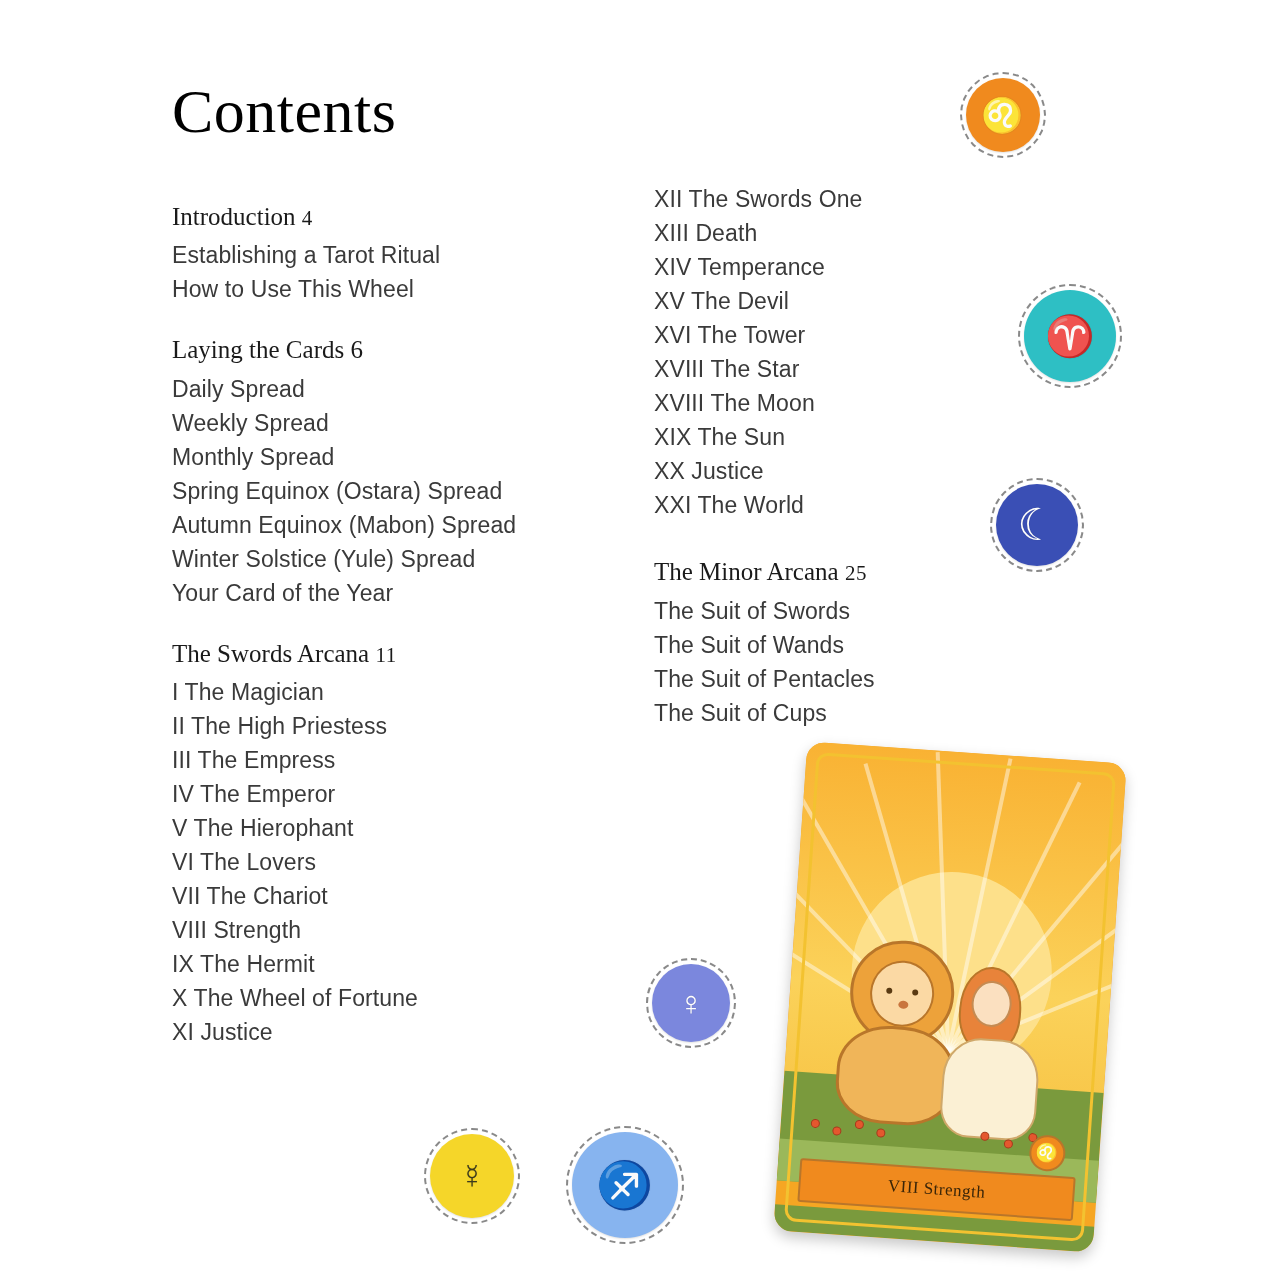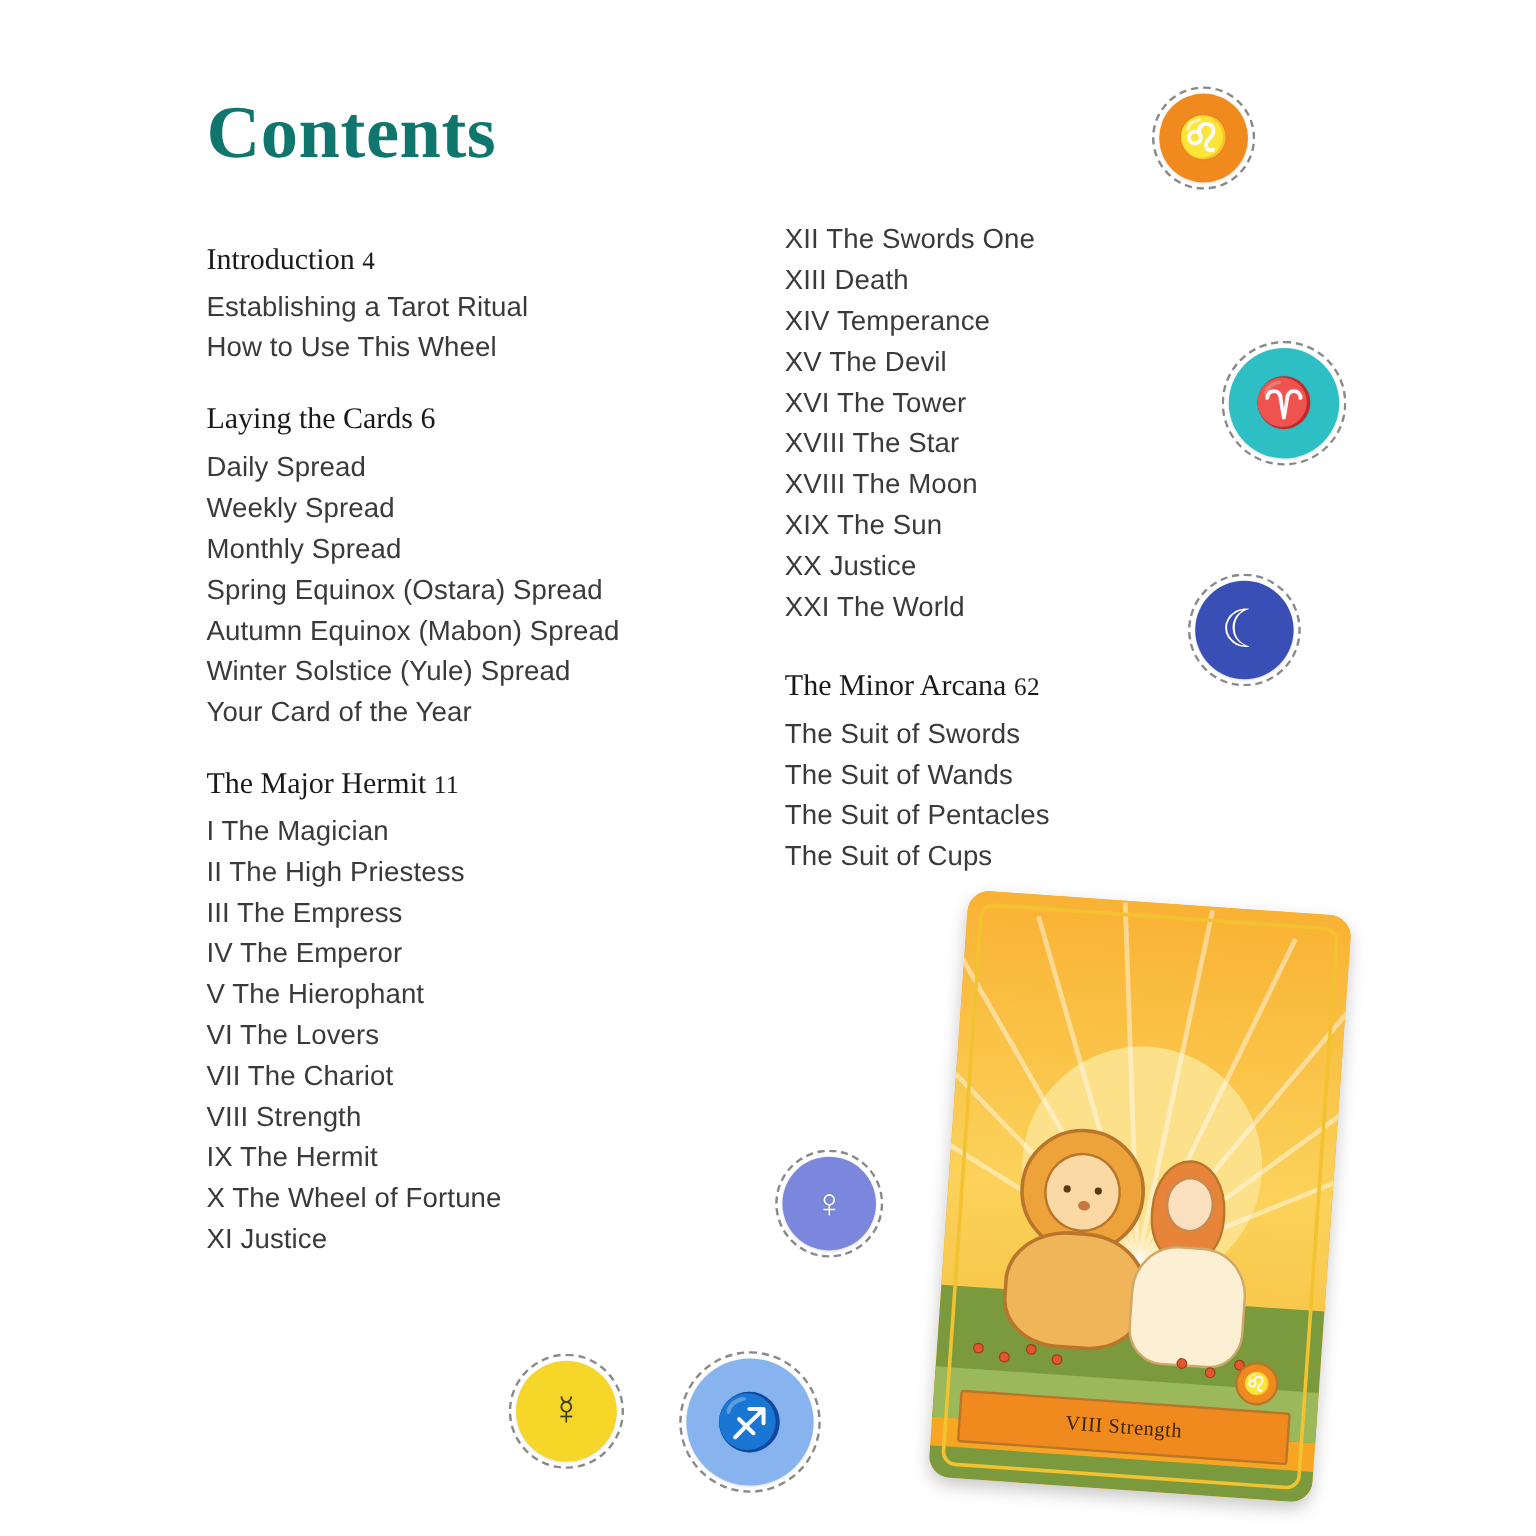--- a/index.html
+++ b/index.html
@@ -18,22 +18,22 @@
   }
 
   
   .contents-title {
     position: absolute;
     left: 172px;
     top: 76px;
     font-family: "Liberation Serif", serif;
     font-size: 62px;
     letter-spacing: 0.5px;
-    color: #0f766e;
-    font-weight: 700;
+    color: #000000;
+    font-weight: 400;
   }
 
   .col {
     position: absolute;
     width: 560px;
   }
   .col-left { left: 172px; top: 201px; }
   .col-right { left: 654px; top: 182px; }
 
   .section { margin-bottom: 28px; }
@@ -321,21 +321,21 @@
       <div class="item">Daily Spread</div>
       <div class="item">Weekly Spread</div>
       <div class="item">Monthly Spread</div>
       <div class="item">Spring Equinox (Ostara) Spread</div>
       <div class="item">Autumn Equinox (Mabon) Spread</div>
       <div class="item">Winter Solstice (Yule) Spread</div>
       <div class="item">Your Card of the Year</div>
     </div>
 
     <div class="section">
-      <div class="section-head"><span>The Major Hermit</span> <span class="pg">11</span></div>
+      <div class="section-head"><span>The Swords Arcana</span> <span class="pg">11</span></div>
       <div class="item">I The Magician</div>
       <div class="item">II The High Priestess</div>
       <div class="item">III The Empress</div>
       <div class="item">IV The Emperor</div>
       <div class="item">V The Hierophant</div>
       <div class="item">VI The Lovers</div>
       <div class="item">VII The Chariot</div>
       <div class="item">VIII Strength</div>
       <div class="item">IX The Hermit</div>
       <div class="item">X The Wheel of Fortune</div>
@@ -353,21 +353,21 @@
       <div class="item">XV The Devil</div>
       <div class="item">XVI The Tower</div>
       <div class="item">XVIII The Star</div>
       <div class="item">XVIII The Moon</div>
       <div class="item">XIX The Sun</div>
       <div class="item">XX Justice</div>
       <div class="item">XXI The World</div>
     </div>
 
     <div class="section" style="margin-top:34px">
-      <div class="section-head"><span>The Minor Arcana</span> <span class="pg">62</span></div>
+      <div class="section-head"><span>The Minor Arcana</span> <span class="pg">25</span></div>
       <div class="item">The Suit of Swords</div>
       <div class="item">The Suit of Wands</div>
       <div class="item">The Suit of Pentacles</div>
       <div class="item">The Suit of Cups</div>
     </div>
 
   </div>
 
   <div class="badge" id="badge-leo">
     <div class="scallop"></div>

